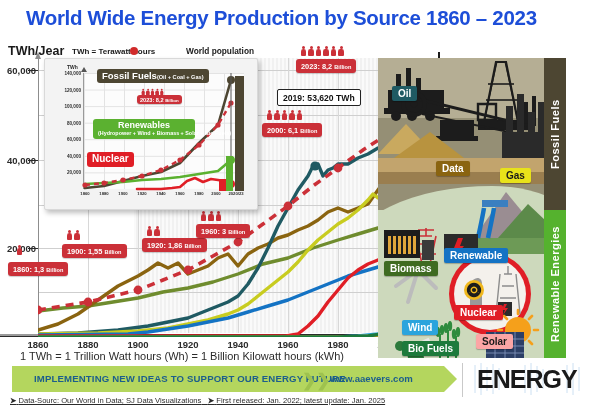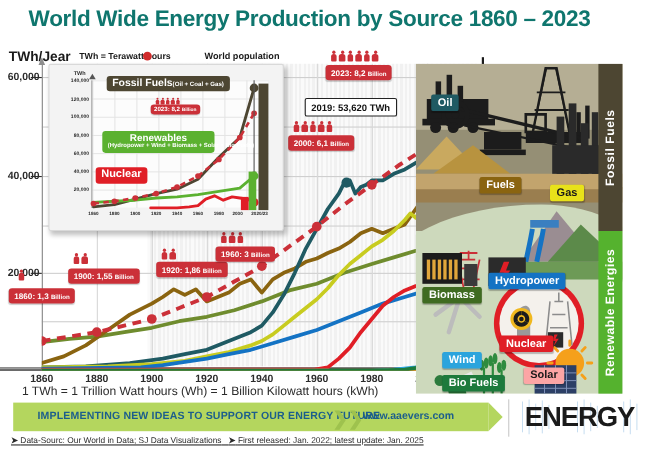--- a/index.html
+++ b/index.html
@@ -1,20 +1,20 @@
 <!DOCTYPE html>
 <html><head>
 <meta charset="utf-8">
 <style>
   html,body{margin:0;padding:0;background:#fff;}
   body{width:600px;height:410px;font-family:"Liberation Sans",sans-serif;overflow:hidden;position:relative;}
   #root{position:relative;width:600px;height:410px;background:#fff;}
 
   
-  .title{position:absolute;left:26px;top:6px;font-size:20.5px;font-weight:bold;color:#0f766e;letter-spacing:-0.3px;white-space:nowrap;}
+  .title{position:absolute;left:26px;top:6px;font-size:20.5px;font-weight:bold;color:#1d4ed8;letter-spacing:-0.3px;white-space:nowrap;}
 
   
   .ylabel{position:absolute;left:8px;top:44px;font-size:12.5px;font-weight:bold;color:#1a1a1a;}
   .twhnote{position:absolute;left:72px;top:47px;font-size:8px;font-weight:bold;color:#1a1a1a;}
   .poplegend{position:absolute;left:140px;top:46px;font-size:8.3px;font-weight:bold;color:#1a1a1a;padding-left:46px;}
   .popdot{position:absolute;left:130px;top:47px;width:8px;height:8px;border-radius:50%;background:#d02a2a;}
 
   
   .plot{position:absolute;left:38px;top:58px;width:542px;height:275px;}
   .plotbg{position:absolute;left:96px;top:0;width:300px;height:275px;
@@ -464,23 +464,23 @@
         </g>
         <g>
           <path d="M28,290 L44,290 L46,300 L30,300 Z" fill="#2c7a3c"></path>
           <rect x="40" y="282" width="12" height="4" fill="#e8e8e8" transform="rotate(-25 46 284)"></rect>
           <circle cx="22" cy="288" r="5" fill="#2c7a3c"></circle>
         </g>
       </g>
     </svg>
 
     <div class="srclabel" style="left:14px;top:28px;background:#1f5a63">Oil</div>
-    <div class="srclabel" style="left:58px;top:103px;background:#8a6410">Fuels</div>
+    <div class="srclabel" style="left:58px;top:103px;background:#8a6410">Data</div>
     <div class="srclabel" style="left:122px;top:110px;background:#e8e21a;color:#1a1a1a">Gas</div>
-    <div class="srclabel" style="left:66px;top:190px;background:#1473c4">Hydropower</div>
+    <div class="srclabel" style="left:66px;top:190px;background:#1473c4">Renewable</div>
     <div class="srclabel" style="left:6px;top:203px;background:#3f6b21">Biomass</div>
     <div class="srclabel" style="left:76px;top:247px;background:#e01e26">Nuclear</div>
     <div class="srclabel" style="left:24px;top:262px;background:#2ba4dd">Wind</div>
     <div class="srclabel" style="left:24px;top:283px;background:#1d7a3c">Bio Fuels</div>
     <div class="srclabel" style="left:98px;top:276px;background:#fca5a5;color:#1a1a1a">Solar</div>
 
     <div class="vband ff">Fossil Fuels</div>
     <div class="vband re">Renewable Energies</div>
   </div>
 

